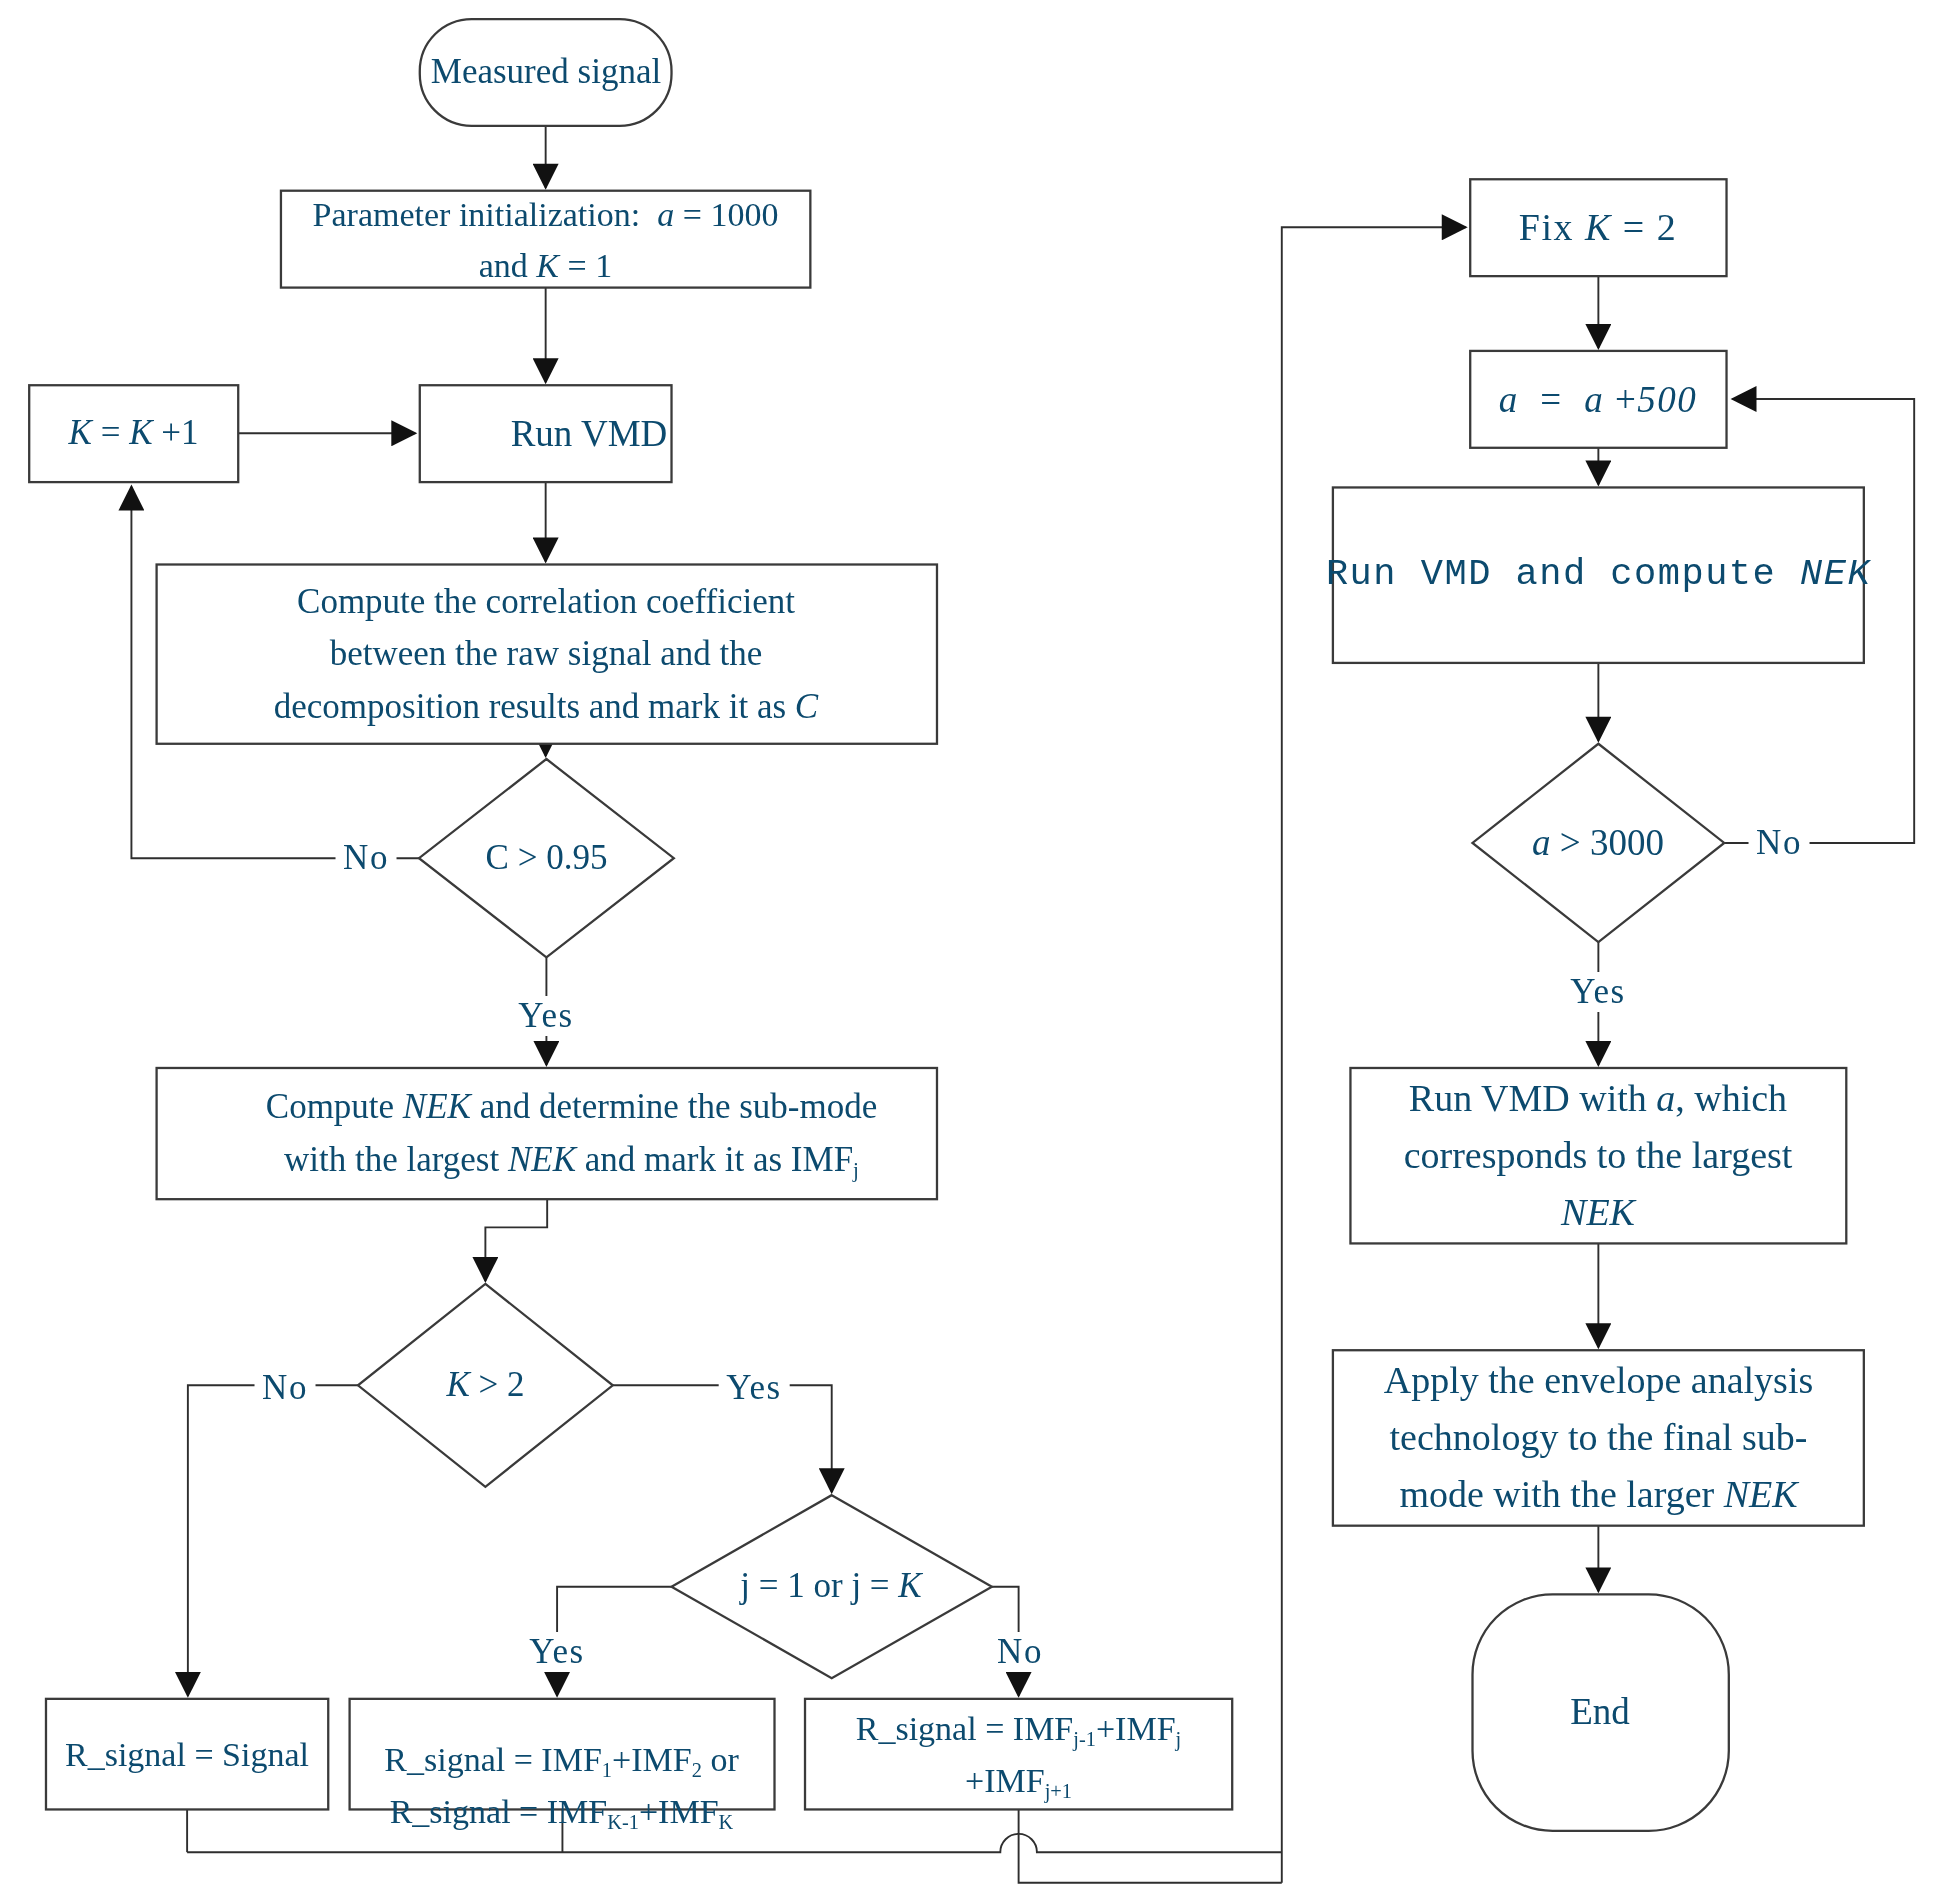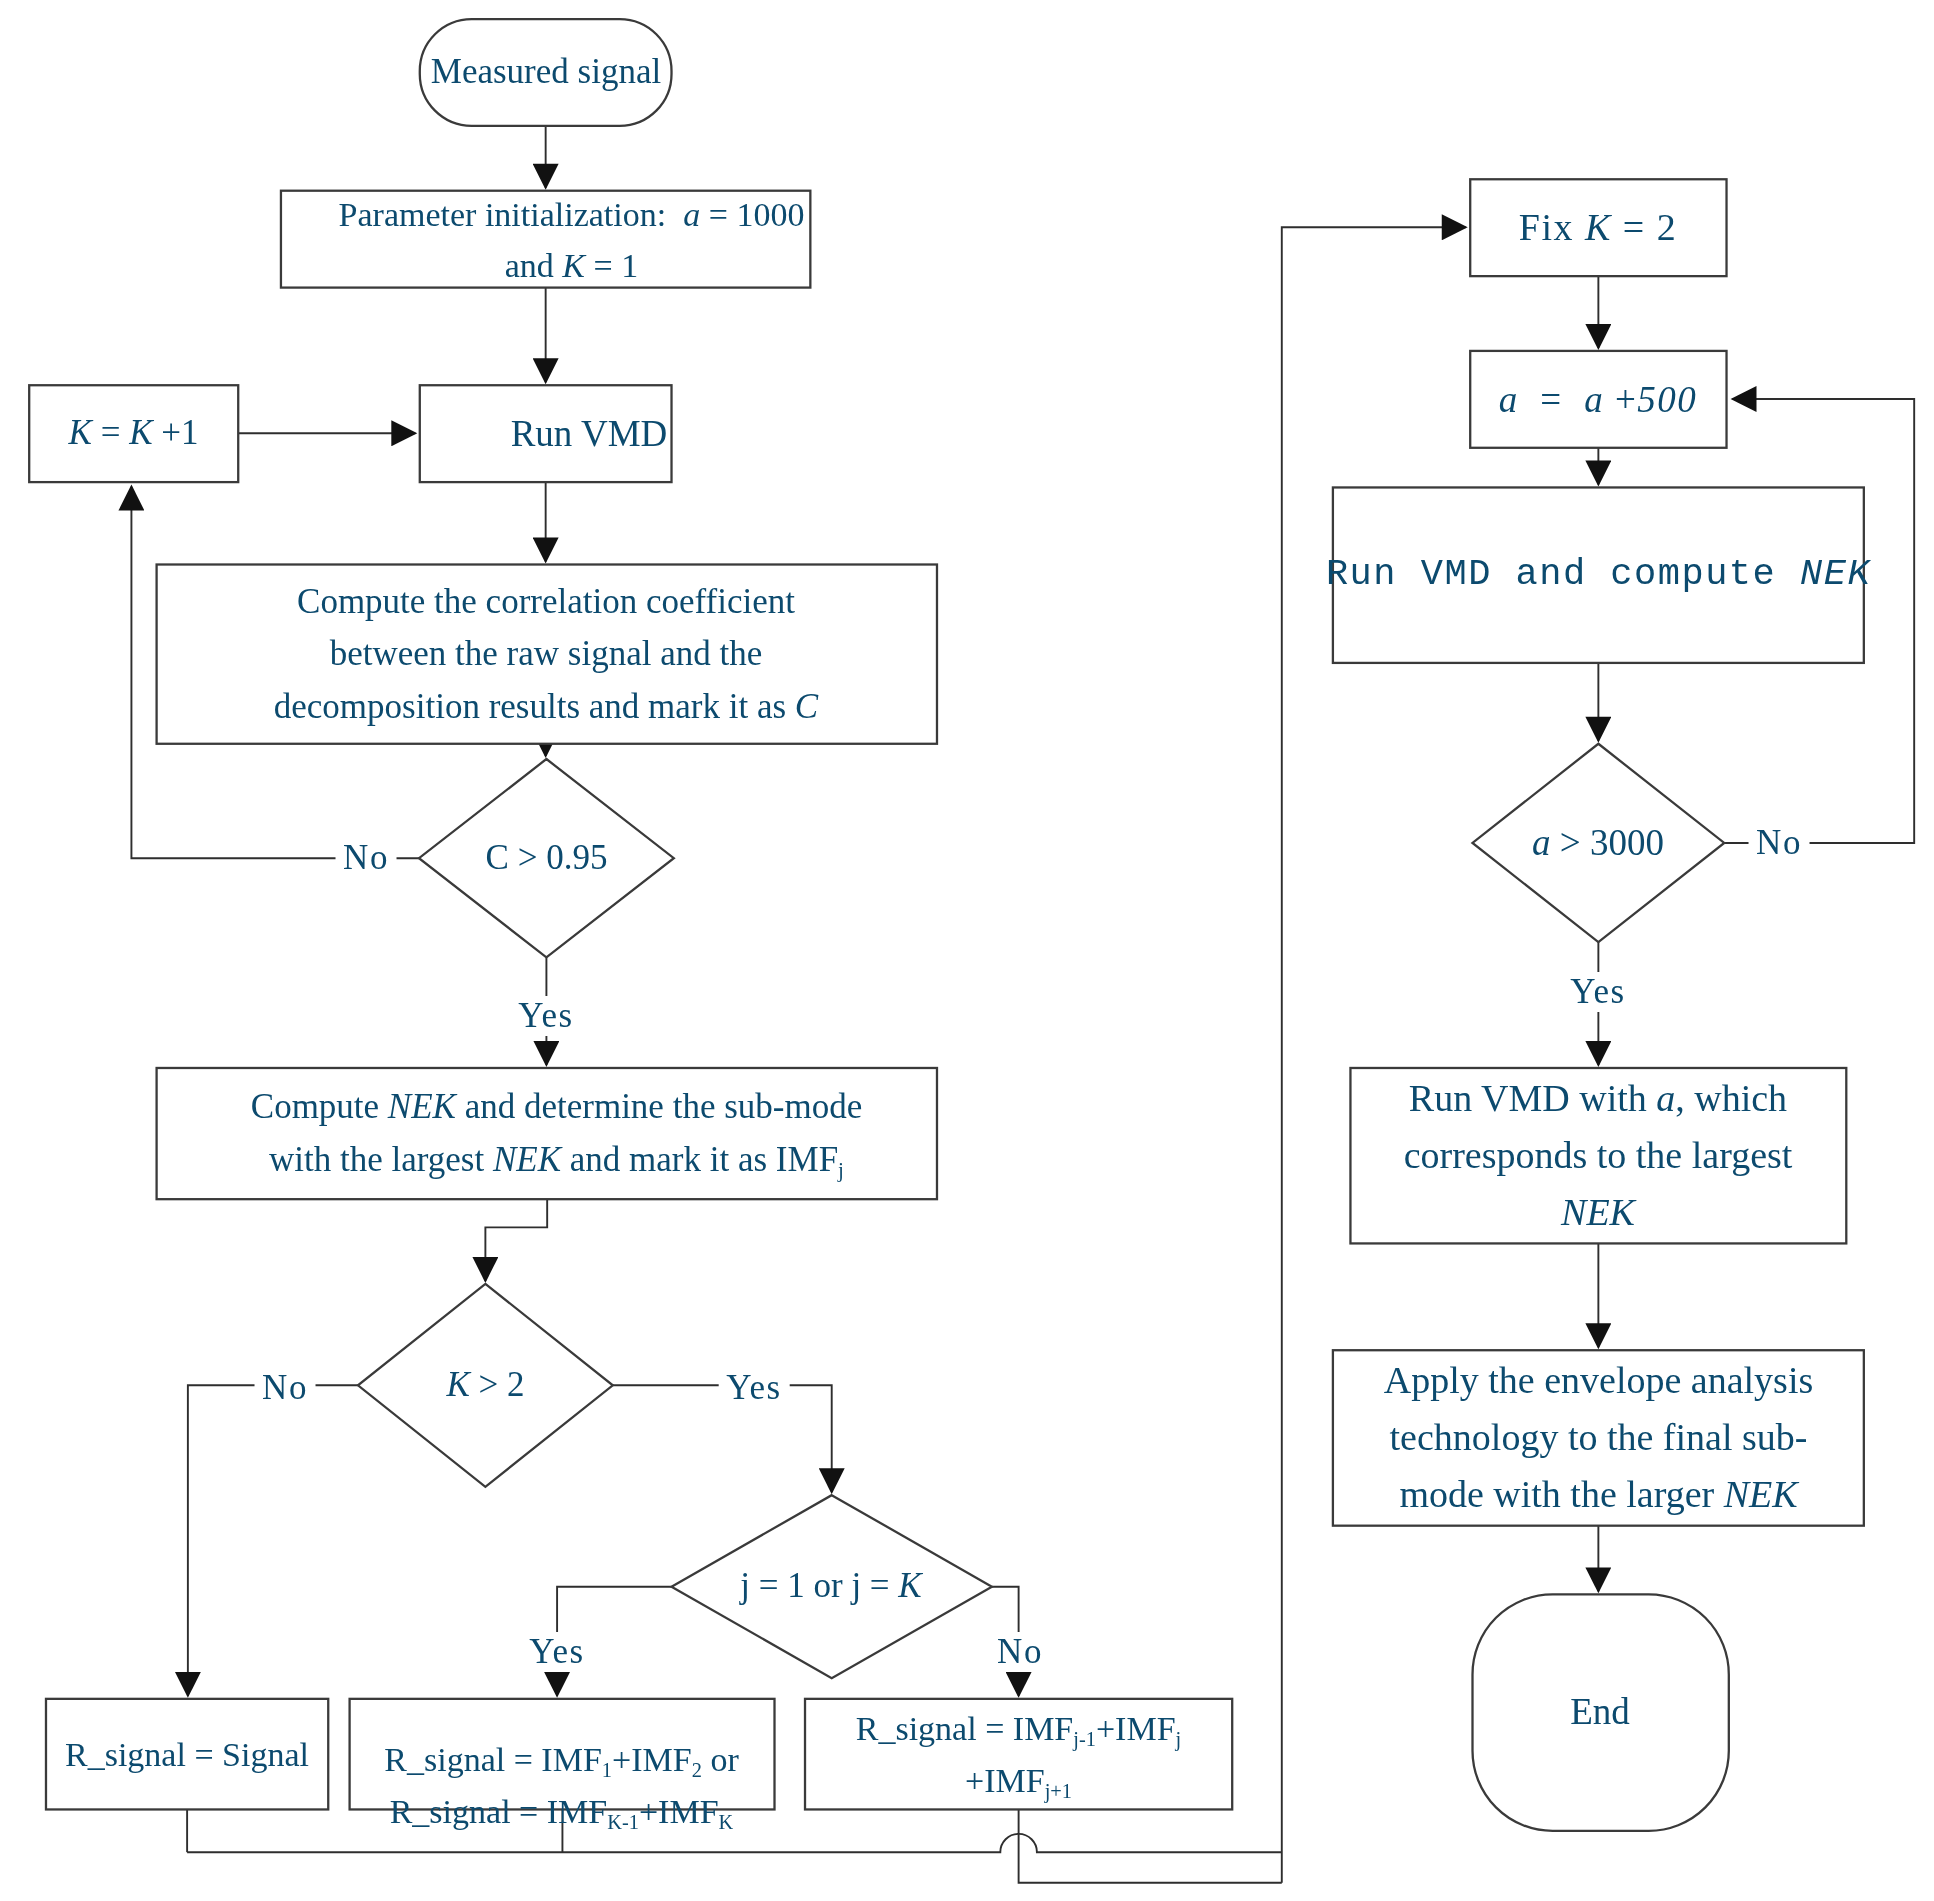--- a/index.html
+++ b/index.html
@@ -82,39 +82,39 @@
       <polygon points="2095,975 2260,1105 2095,1235 1930,1105" class="shape" stroke-width="2.5"></polygon>
       <rect x="1770" y="1400" width="650" height="230" rx="0" class="shape"></rect>
       <rect x="1747" y="1770" width="696" height="230" rx="0" class="shape"></rect>
       <rect x="1930" y="2090" width="336" height="310" rx="105" class="shape"></rect>
     </svg>
   <div id="labels">
 
   <div class="nlabel" style="left: 420px; top: 19px; width: 252px; height: 107px; font-size: 35px;">
         <div class="tline"><span>Measured signal</span></div>
       </div>
-      <div class="nlabel" style="left: 281px; top: 191px; width: 529px; height: 97px; font-size: 34px; padding-left: 26px;">
+      <div class="nlabel" style="left: 281px; top: 191px; width: 529px; height: 97px; font-size: 34px;">
         <div class="tline"><span>Parameter initialization:&nbsp; </span><span class="it">a</span><span> = 1000</span></div>
         <div class="tline"><span>and </span><span class="it">K</span><span> = 1</span></div>
       </div>
       <div class="nlabel" style="left: 29px; top: 385px; width: 209px; height: 97px; font-size: 35px;">
         <div class="tline"><span class="it">K</span><span> = </span><span class="it">K</span><span> +1</span></div>
       </div>
       <div class="nlabel" style="left: 420px; top: 385px; width: 252px; height: 97px; font-size: 37px; padding-left: 43px;">
         <div class="tline"><span>Run VMD</span></div>
       </div>
       <div class="nlabel" style="left: 156px; top: 565px; width: 780px; height: 179px; font-size: 35px;">
         <div class="tline"><span>Compute the correlation coefficient</span></div>
         <div class="tline"><span>between the raw signal and the</span></div>
         <div class="tline"><span>decomposition results and mark it as </span><span class="it">C</span></div>
       </div>
       <div class="nlabel" style="left: 419px; top: 759px; width: 255px; height: 198px; font-size: 35px;">
         <div class="tline"><span>C &gt; 0.95</span></div>
       </div>
-      <div class="nlabel" style="left: 156px; top: 1068px; width: 801px; height: 131px; font-size: 35px;">
+      <div class="nlabel" style="left: 156px; top: 1068px; width: 801px; height: 131px; font-size: 35px; padding-left: 15px;">
         <div class="tline"><span>Compute </span><span class="it">NEK</span><span> and determine the sub-mode</span></div>
         <div class="tline"><span>with the largest </span><span class="it">NEK</span><span> and mark it as IMF</span><span class="sub">j</span></div>
       </div>
       <div class="nlabel" style="left: 358px; top: 1284px; width: 255px; height: 203px; font-size: 35px;">
         <div class="tline"><span class="it">K</span><span> &gt; 2</span></div>
       </div>
       <div class="nlabel" style="left: 671px; top: 1495px; width: 320px; height: 183px; font-size: 35px;">
         <div class="tline"><span>j = 1 or j = </span><span class="it">K</span></div>
       </div>
       <div class="nlabel" style="left: 46px; top: 1699px; width: 282px; height: 111px; font-size: 34px;">

